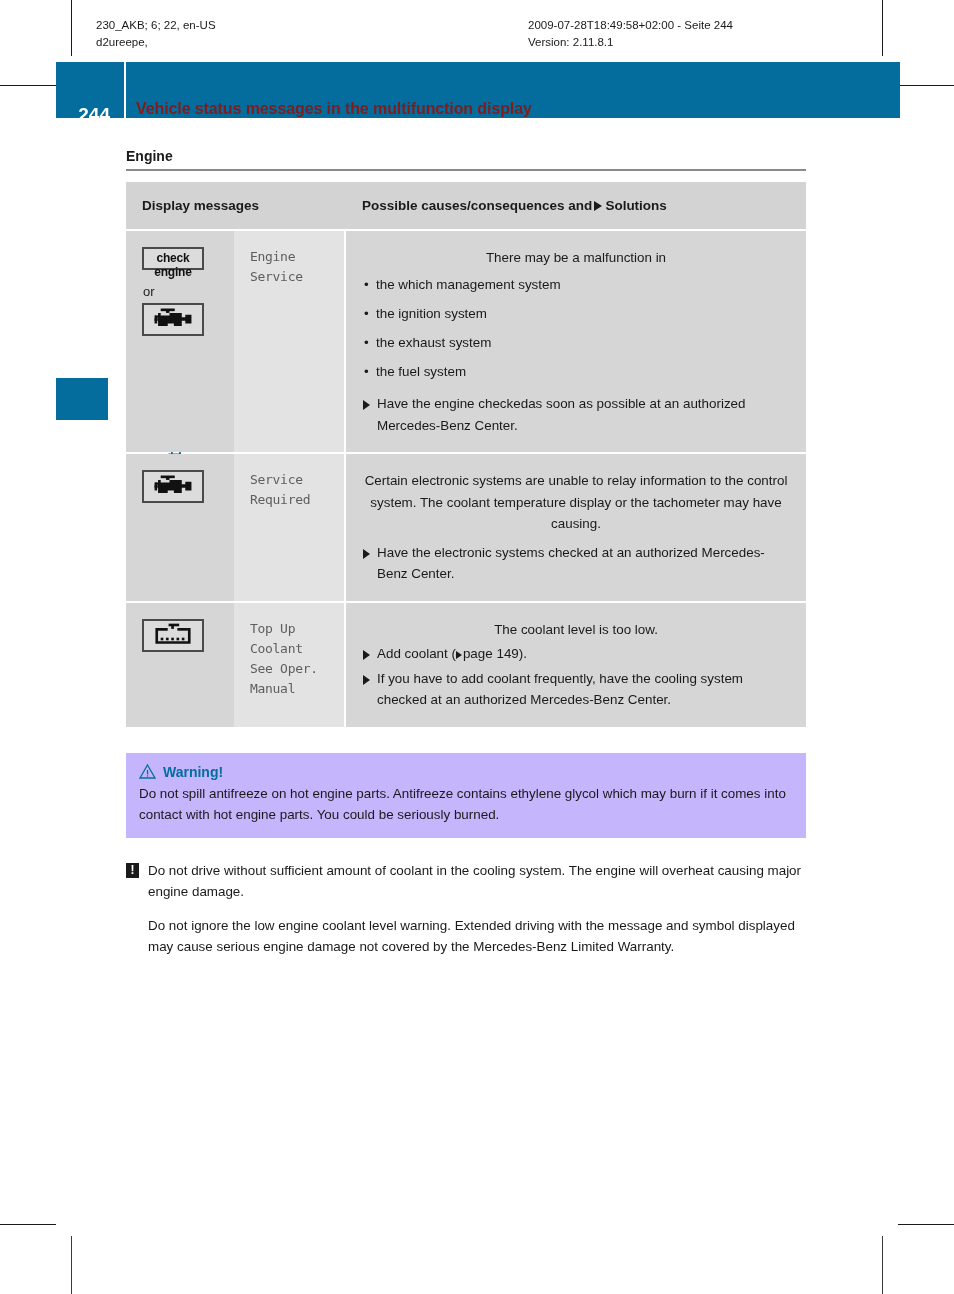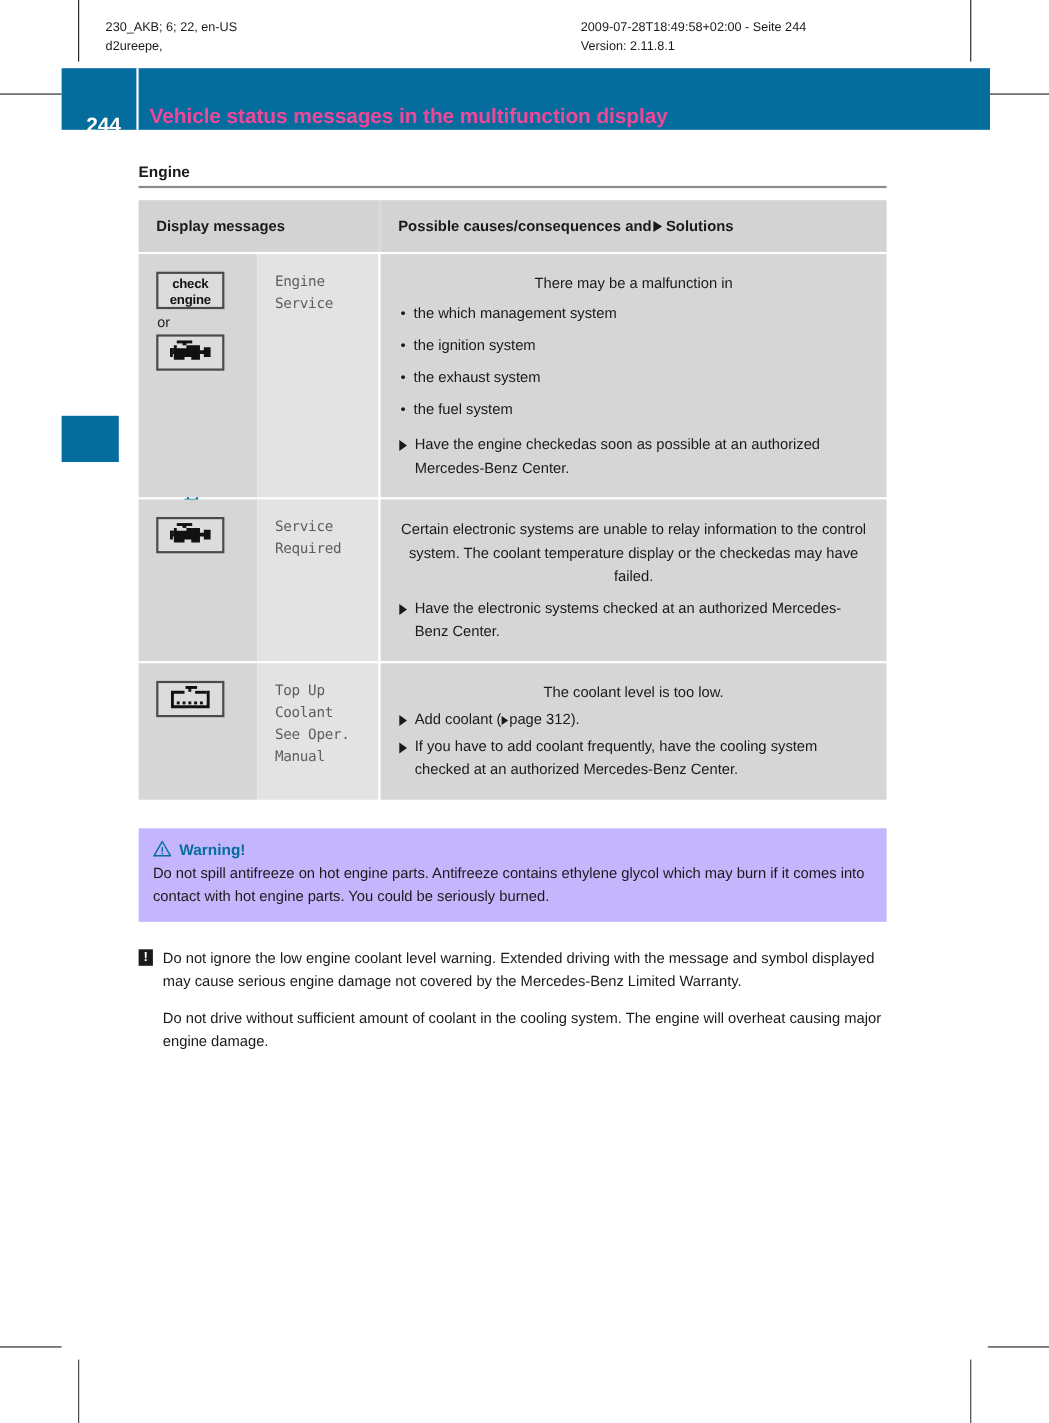--- a/index.html
+++ b/index.html
@@ -76,22 +76,22 @@
     background: #ffffff;
   }
   .header-title {
     position: absolute;
     left: 136px;
     top: 62px;
     height: 56px;
     display: flex;
     align-items: flex-end;
     padding-bottom: 7px;
-    color: #ec4899;
-    font-size: 19px;
+    color: #7f1d1d;
+    font-size: 16px;
     font-weight: bold;
     letter-spacing: -0.1px;
   }
 
   
   .side-tab-block {
     position: absolute;
     left: 56px;
     top: 378px;
     width: 52px;
@@ -235,21 +235,21 @@
   
   .mfd {
     display: inline-block;
     box-sizing: border-box;
     border: 2px solid #4a4a4a;
     background: #dcdcdc;
     position: relative;
   }
   .mfd-check-engine {
     width: 62px;
-    height: 34px;
+    height: 23px;
     font-family: "Liberation Sans", sans-serif;
     font-size: 12px;
     font-weight: bold;
     line-height: 14px;
     text-align: center;
     color: #111;
     padding-top: 2px;
     letter-spacing: -0.2px;
   }
   .or-label {
@@ -409,21 +409,21 @@
                          M13 15 h-1 v3 h1 z"></path>
                 <rect x="10" y="12" width="3" height="9"></rect>
               </g>
             </svg>
           </div>
         </td>
         <td class="cell-msg" style="white-space:pre-line">Service
 Required</td>
         <td class="cell-sep"></td>
         <td class="cell-desc">
-          <p class="desc-lead">Certain electronic systems are unable to relay information to the control system. The coolant temperature display or the checkedas may have failed.</p>
+          <p class="desc-lead">Certain electronic systems are unable to relay information to the control system. The coolant temperature display or the tachometer may have causing.</p>
           <div class="act">
             <p>Have the electronic systems checked at an authorized Mercedes-Benz Center.</p>
           </div>
         </td>
       </tr>
 
       <tr>
         <td class="cell-icon">
           <div class="mfd mfd-coolant">
             <svg viewBox="0 0 62 33" width="58" height="29">
@@ -442,21 +442,21 @@
           </div>
         </td>
         <td class="cell-msg" style="white-space:pre-line">Top Up
 Coolant
 See Oper.
 Manual</td>
         <td class="cell-sep"></td>
         <td class="cell-desc">
           <p class="desc-lead">The coolant level is too low.</p>
           <div class="act tight">
-            <p><span>Add coolant (</span><span class="xref-tri"></span><span>page 312</span><span>).</span></p>
+            <p><span>Add coolant (</span><span class="xref-tri"></span><span>page 149</span><span>).</span></p>
           </div>
           <div class="act tight">
             <p>If you have to add coolant frequently, have the cooling system checked at an authorized Mercedes-Benz Center.</p>
           </div>
         </td>
       </tr>
 
     </tbody>
   </table>
 
@@ -468,18 +468,18 @@
         <rect x="7.9" y="11.3" width="1.3" height="1.3" fill="#046d9e"></rect>
       </svg>
       <span class="warn-title">Warning!</span>
     </div>
     <div class="warn-body">Do not spill antifreeze on hot engine parts. Antifreeze contains ethylene glycol which may burn if it comes into contact with hot engine parts. You could be seriously burned.</div>
   </div>
 
   <div class="note">
     <div class="note-icon">!</div>
     <div class="note-body">
+      <p>Do not drive without sufficient amount of coolant in the cooling system. The engine will overheat causing major engine damage.</p>
       <p>Do not ignore the low engine coolant level warning. Extended driving with the message and symbol displayed may cause serious engine damage not covered by the Mercedes-Benz Limited Warranty.</p>
-      <p>Do not drive without sufficient amount of coolant in the cooling system. The engine will overheat causing major engine damage.</p>
     </div>
   </div>
 
 </div>
 
 </body></html>

